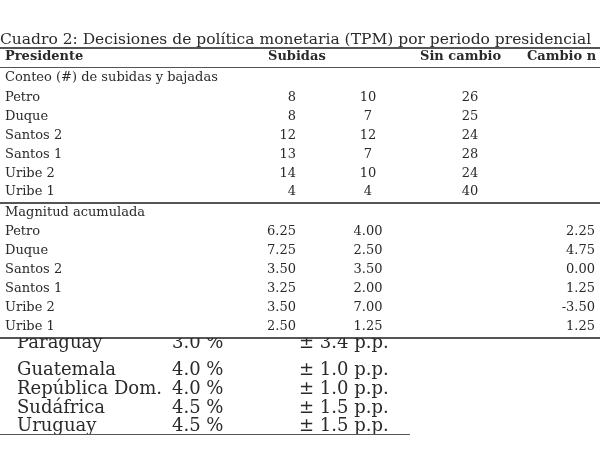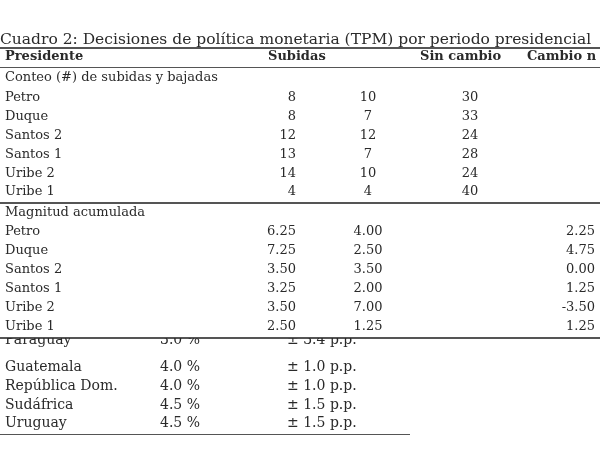--- a/index.html
+++ b/index.html
@@ -14,21 +14,21 @@
   .c0 { left:5px; }
   .c1 { left:248px; width:48px; text-align:right; }
   .c1h { left:253px;margin-left:15px; }
   .c2 { left:348px; width:40px; text-align:center; }
   .c2h { left:336px; }
   .c3 { left:455px; width:30px; text-align:center; }
   .c3h { left:420px; }
   .c4 { left:545px; width:50px; text-align:right; }
   .c4h { left:527px; }
   .bot-section { position:absolute; left:0; top:338px; width:420px; height:117px; overflow:hidden; }
-  .brow { position:absolute; left:0; height:19px; font-size:14px; white-space:nowrap; }
+  .brow { position:absolute; left:12px; height:19px; font-size:18px; white-space:nowrap; }
   .brow span { position:absolute; top:0; }
   .b0 { left:5px; } .b1 { left:160px; } .b2 { left:287px; }
 </style>
 </head>
 <body>
 
 <div class="caption">Cuadro 2: Decisiones de política monetaria (TPM) por periodo presidencial</div>
 
 <div class="rule" style="top:47px;width:600px;height:2px;"></div>
 
@@ -42,27 +42,27 @@
 <div class="rule" style="top:67px;width:600px;height:1px;"></div>
 
 <div class="row" style="top:69px;width:600px;">
   <span class="c0">Conteo (#) de subidas y bajadas</span>
 </div>
 
 <div class="row" style="top:89px;width:600px;">
   <span class="c0">Petro</span>
   <span class="c1">8</span>
   <span class="c2">10</span>
-  <span class="c3">30</span>
+  <span class="c3">26</span>
 </div>
 <div class="row" style="top:108px;width:600px;">
   <span class="c0">Duque</span>
   <span class="c1">8</span>
   <span class="c2">7</span>
-  <span class="c3">33</span>
+  <span class="c3">25</span>
 </div>
 <div class="row" style="top:127px;width:600px;">
   <span class="c0">Santos 2</span>
   <span class="c1">12</span>
   <span class="c2">12</span>
   <span class="c3">24</span>
 </div>
 <div class="row" style="top:146px;width:600px;">
   <span class="c0">Santos 1</span>
   <span class="c1">13</span>

